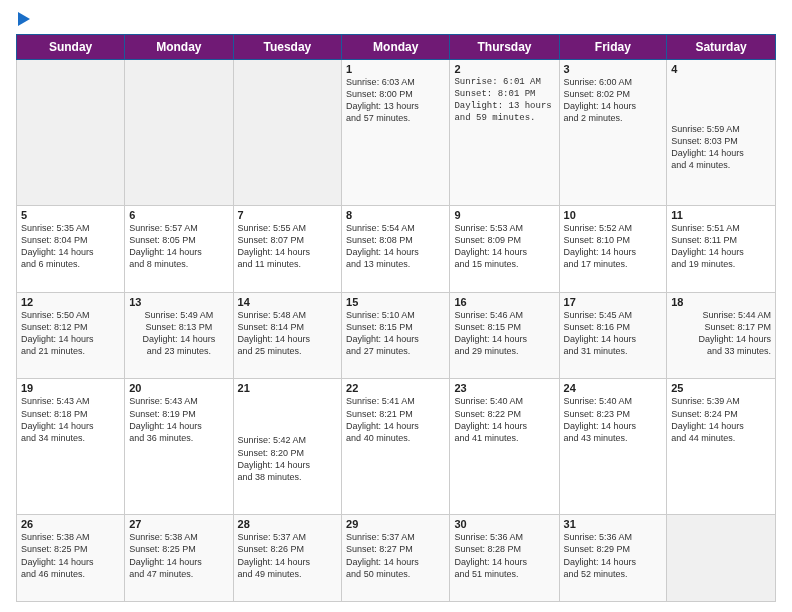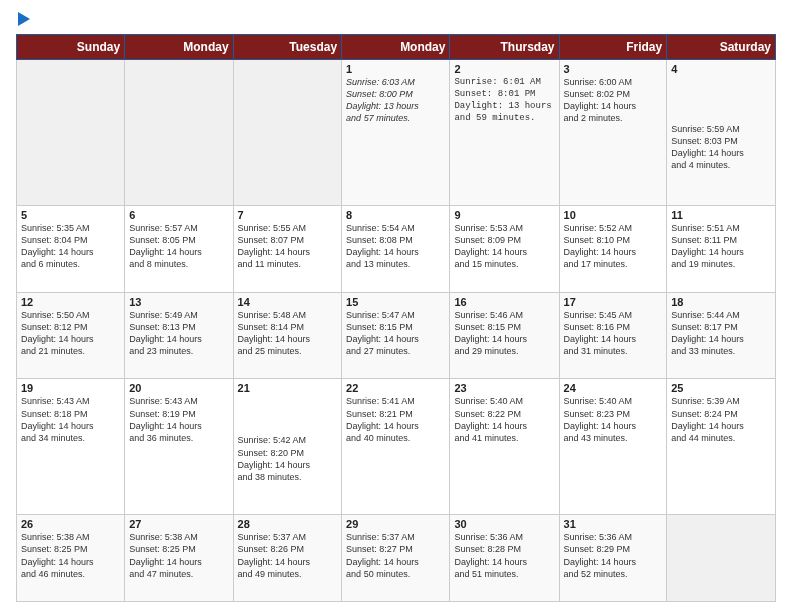--- a/index.html
+++ b/index.html
@@ -56,26 +56,26 @@
       color: #555;
       margin-top: 2px;
     }
     .calendar {
       flex: 1;
       border-collapse: collapse;
       width: 100%;
       border: 1px solid #ccc;
     }
     .calendar th {
-      background-color: #7f1d1d;
+      background-color: #701a75;
       color: #fff;
       font-size: 12px;
       font-weight: bold;
       padding: 5px 4px;
-      text-align: right;
+      text-align: center;
       border: 1px solid #1a5a9a;
     }
     .calendar td {
       border: 1px solid #ccc;
       vertical-align: top;
       padding: 3px 4px;
       font-size: 9.5px;
       color: #333;
       width: 113px;
       background: #fff;
@@ -136,21 +136,21 @@
           <th>Saturday</th>
         </tr>
     </thead>
     <tbody id="calendar-body">
     <tr>
           <td class="empty-cell"></td>
           <td class="empty-cell"></td>
           <td class="empty-cell"></td>
           <td>
             <span class="day-number">1</span>
-            <div class="day-info" style="white-space: pre-line; font-style: italic;">Sunrise: 6:03 AM
+            <div class="day-info" style="white-space: pre-line;">Sunrise: 6:03 AM
 Sunset: 8:00 PM
 Daylight: 13 hours
 and 57 minutes.</div>
           </td>
           <td>
             <span class="day-number">2</span>
             <div class="day-info" style="white-space: pre-line; font-family: Liberation Mono, monospace;">Sunrise: 6:01 AM
 Sunset: 8:01 PM
 Daylight: 13 hours
 and 59 minutes.</div>
@@ -224,56 +224,56 @@
         <tr>
           <td>
             <span class="day-number">12</span>
             <div class="day-info" style="white-space: pre-line;">Sunrise: 5:50 AM
 Sunset: 8:12 PM
 Daylight: 14 hours
 and 21 minutes.</div>
           </td>
           <td>
             <span class="day-number">13</span>
-            <div class="day-info" style="white-space: pre-line;">Sunrise: 5:49 AM
+            <div class="day-info" style="white-space: pre-line; text-align: center;">Sunrise: 5:49 AM
 Sunset: 8:13 PM
 Daylight: 14 hours
 and 23 minutes.</div>
           </td>
           <td>
             <span class="day-number">14</span>
             <div class="day-info" style="white-space: pre-line;">Sunrise: 5:48 AM
 Sunset: 8:14 PM
 Daylight: 14 hours
 and 25 minutes.</div>
           </td>
           <td>
             <span class="day-number">15</span>
-            <div class="day-info" style="white-space: pre-line;">Sunrise: 5:47 AM
+            <div class="day-info" style="white-space: pre-line;">Sunrise: 5:10 AM
 Sunset: 8:15 PM
 Daylight: 14 hours
 and 27 minutes.</div>
           </td>
           <td>
             <span class="day-number">16</span>
             <div class="day-info" style="white-space: pre-line;">Sunrise: 5:46 AM
 Sunset: 8:15 PM
 Daylight: 14 hours
 and 29 minutes.</div>
           </td>
           <td>
             <span class="day-number">17</span>
             <div class="day-info" style="white-space: pre-line;">Sunrise: 5:45 AM
 Sunset: 8:16 PM
 Daylight: 14 hours
 and 31 minutes.</div>
           </td>
           <td>
             <span class="day-number">18</span>
-            <div class="day-info" style="white-space: pre-line;">Sunrise: 5:44 AM
+            <div class="day-info" style="white-space: pre-line; text-align: right;">Sunrise: 5:44 AM
 Sunset: 8:17 PM
 Daylight: 14 hours
 and 33 minutes.</div>
           </td>
         </tr>
         <tr>
           <td>
             <span class="day-number">19</span>
             <div class="day-info" style="white-space: pre-line;">Sunrise: 5:43 AM
 Sunset: 8:18 PM

